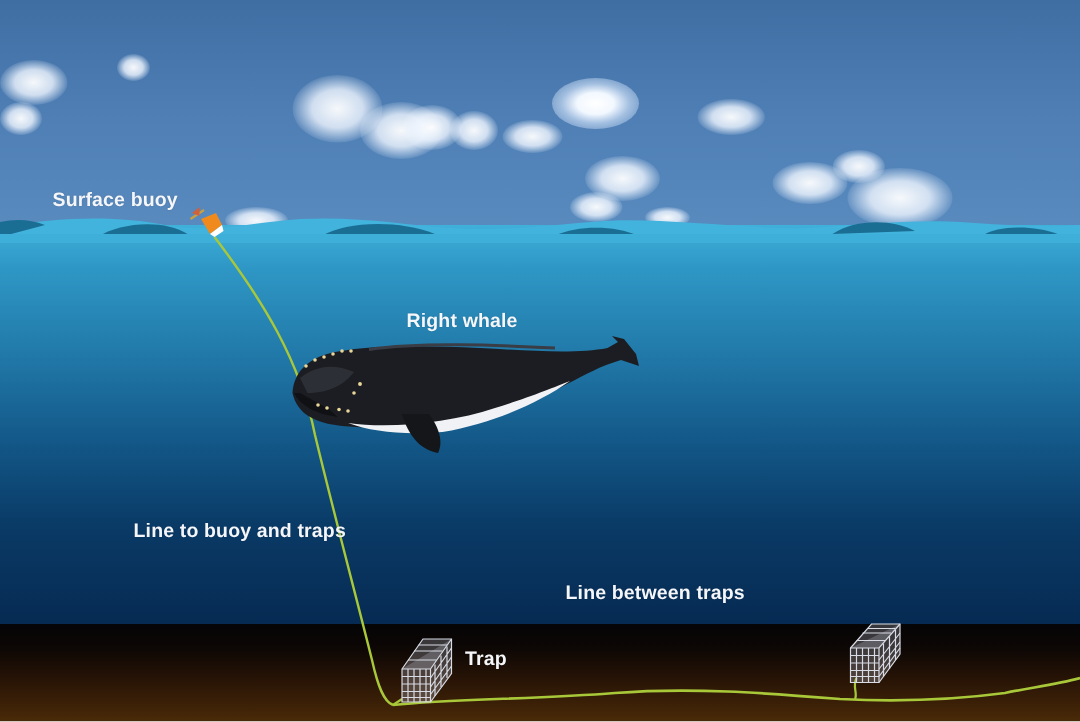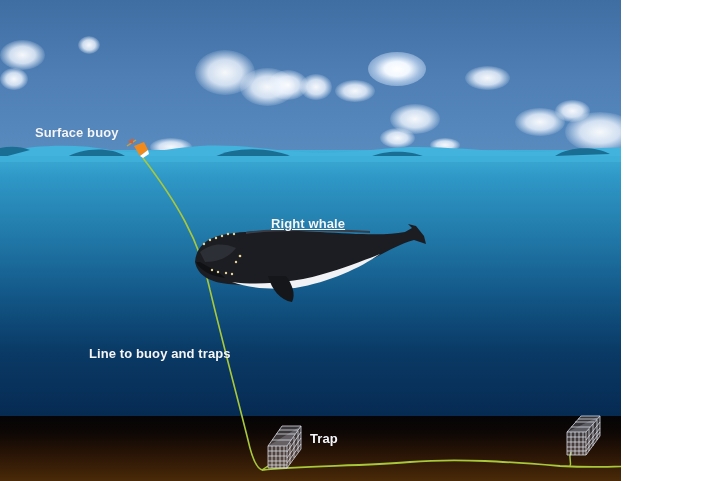--- a/index.html
+++ b/index.html
@@ -1,17 +1,17 @@
 <!DOCTYPE html>
 <html><head>
   <meta charset="utf-8">
   <style>
     html, body { margin: 0; padding: 0; }
     body { width: 720px; height: 481px; overflow: hidden; position: relative; font-family: "Liberation Sans", sans-serif; }
-    .scene { position: absolute; left: 0; top: 0; width: 621px; height: 481px; overflow: hidden; }
+    .scene { position: absolute; left: 0; top: 0; width: 720px; height: 481px; overflow: hidden; }
     .sky { position: absolute; left: 0; top: 0; width: 720px; height: 160px;
       background: linear-gradient(180deg, #3f6ea3 0%, #4f7fb5 50%, #5a8cc0 100%); }
     .sun { position: absolute; left: 368px; top: 52px; width: 58px; height: 34px; border-radius: 50%;
       background: radial-gradient(ellipse at center, #ffffff 0%, #f2f8ff 30%, rgba(220,235,255,0.6) 55%, rgba(150,190,235,0) 100%); }
     .cloud { position: absolute; border-radius: 50%; background: radial-gradient(ellipse at center, rgba(255,255,255,0.95) 0%, rgba(240,246,255,0.8) 40%, rgba(220,235,250,0) 75%); }
     .water { position: absolute; left: 0; top: 150px; width: 720px; height: 268px;
       background: linear-gradient(180deg, #3fb0da 0%, #2f98c6 10%, #1f75a5 35%, #125686 55%, #0a3a66 75%, #062a52 100%); }
     .floor { position: absolute; left: 0; top: 416px; width: 720px; height: 65px;
       background: linear-gradient(180deg, #050406 0%, #0d0705 25%, #2a1506 60%, #4a2a08 100%); }
     .label { position: absolute; color: #f4f6fa; font-weight: bold; font-size: 13px; letter-spacing: 0.1px; white-space: nowrap; text-shadow: 0 0 1px rgba(0,0,0,0.2); }
@@ -104,16 +104,17 @@
     <g stroke="#d8dbe4" stroke-width="0.8" fill="rgba(200,205,220,0.25)">
       <path d="M567,432 L581,416 L600,416 L600,436 L586,455 L567,455 Z"></path>
       <path d="M567,432 L586,432 L600,416 M586,432 L586,455"></path>
       <path d="M571,432 L571,455 M575,432 L575,455 M579,432 L579,455 M583,432 L583,455 M567,437 L586,437 M567,442 L586,442 M567,447 L586,447 M567,451 L586,451"></path>
       <path d="M589,429 L589,451 M593,424 L593,446 M597,420 L597,440 M586,440 L600,422 M586,446 L600,428 M586,451 L600,432"></path>
       <path d="M571,427 L590,427 M575,422 L594,422 M578,419 L597,419"></path>
     </g>
   </svg>
 
   <div class="label" style="left:35px;top:125px;">Surface buoy</div>
-  <div class="label" style="left:271px;top:216px;text-decoration:underline;">Right whale</div>
+  <div class="label" style="left:271px;top:206px;">Right whale</div>
   <div class="label" style="left:89px;top:346px;">Line to buoy and traps</div>
+  <div class="label" style="left:377px;top:387px;">Line between traps</div>
   <div class="label" style="left:310px;top:431px;text-align:center;">Trap</div>
 </div>
 
 </body></html>

